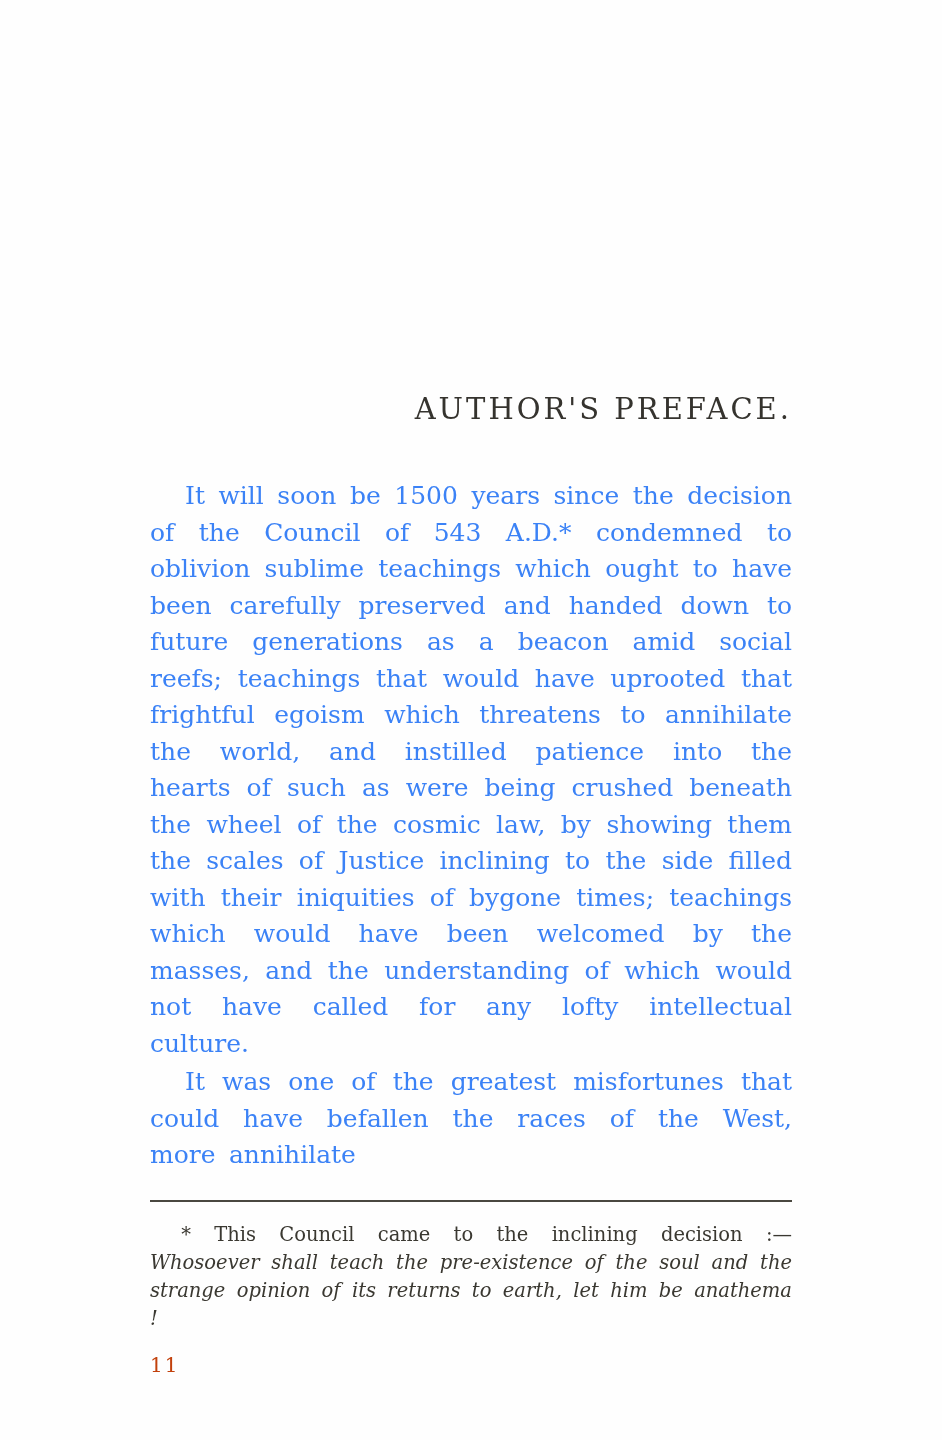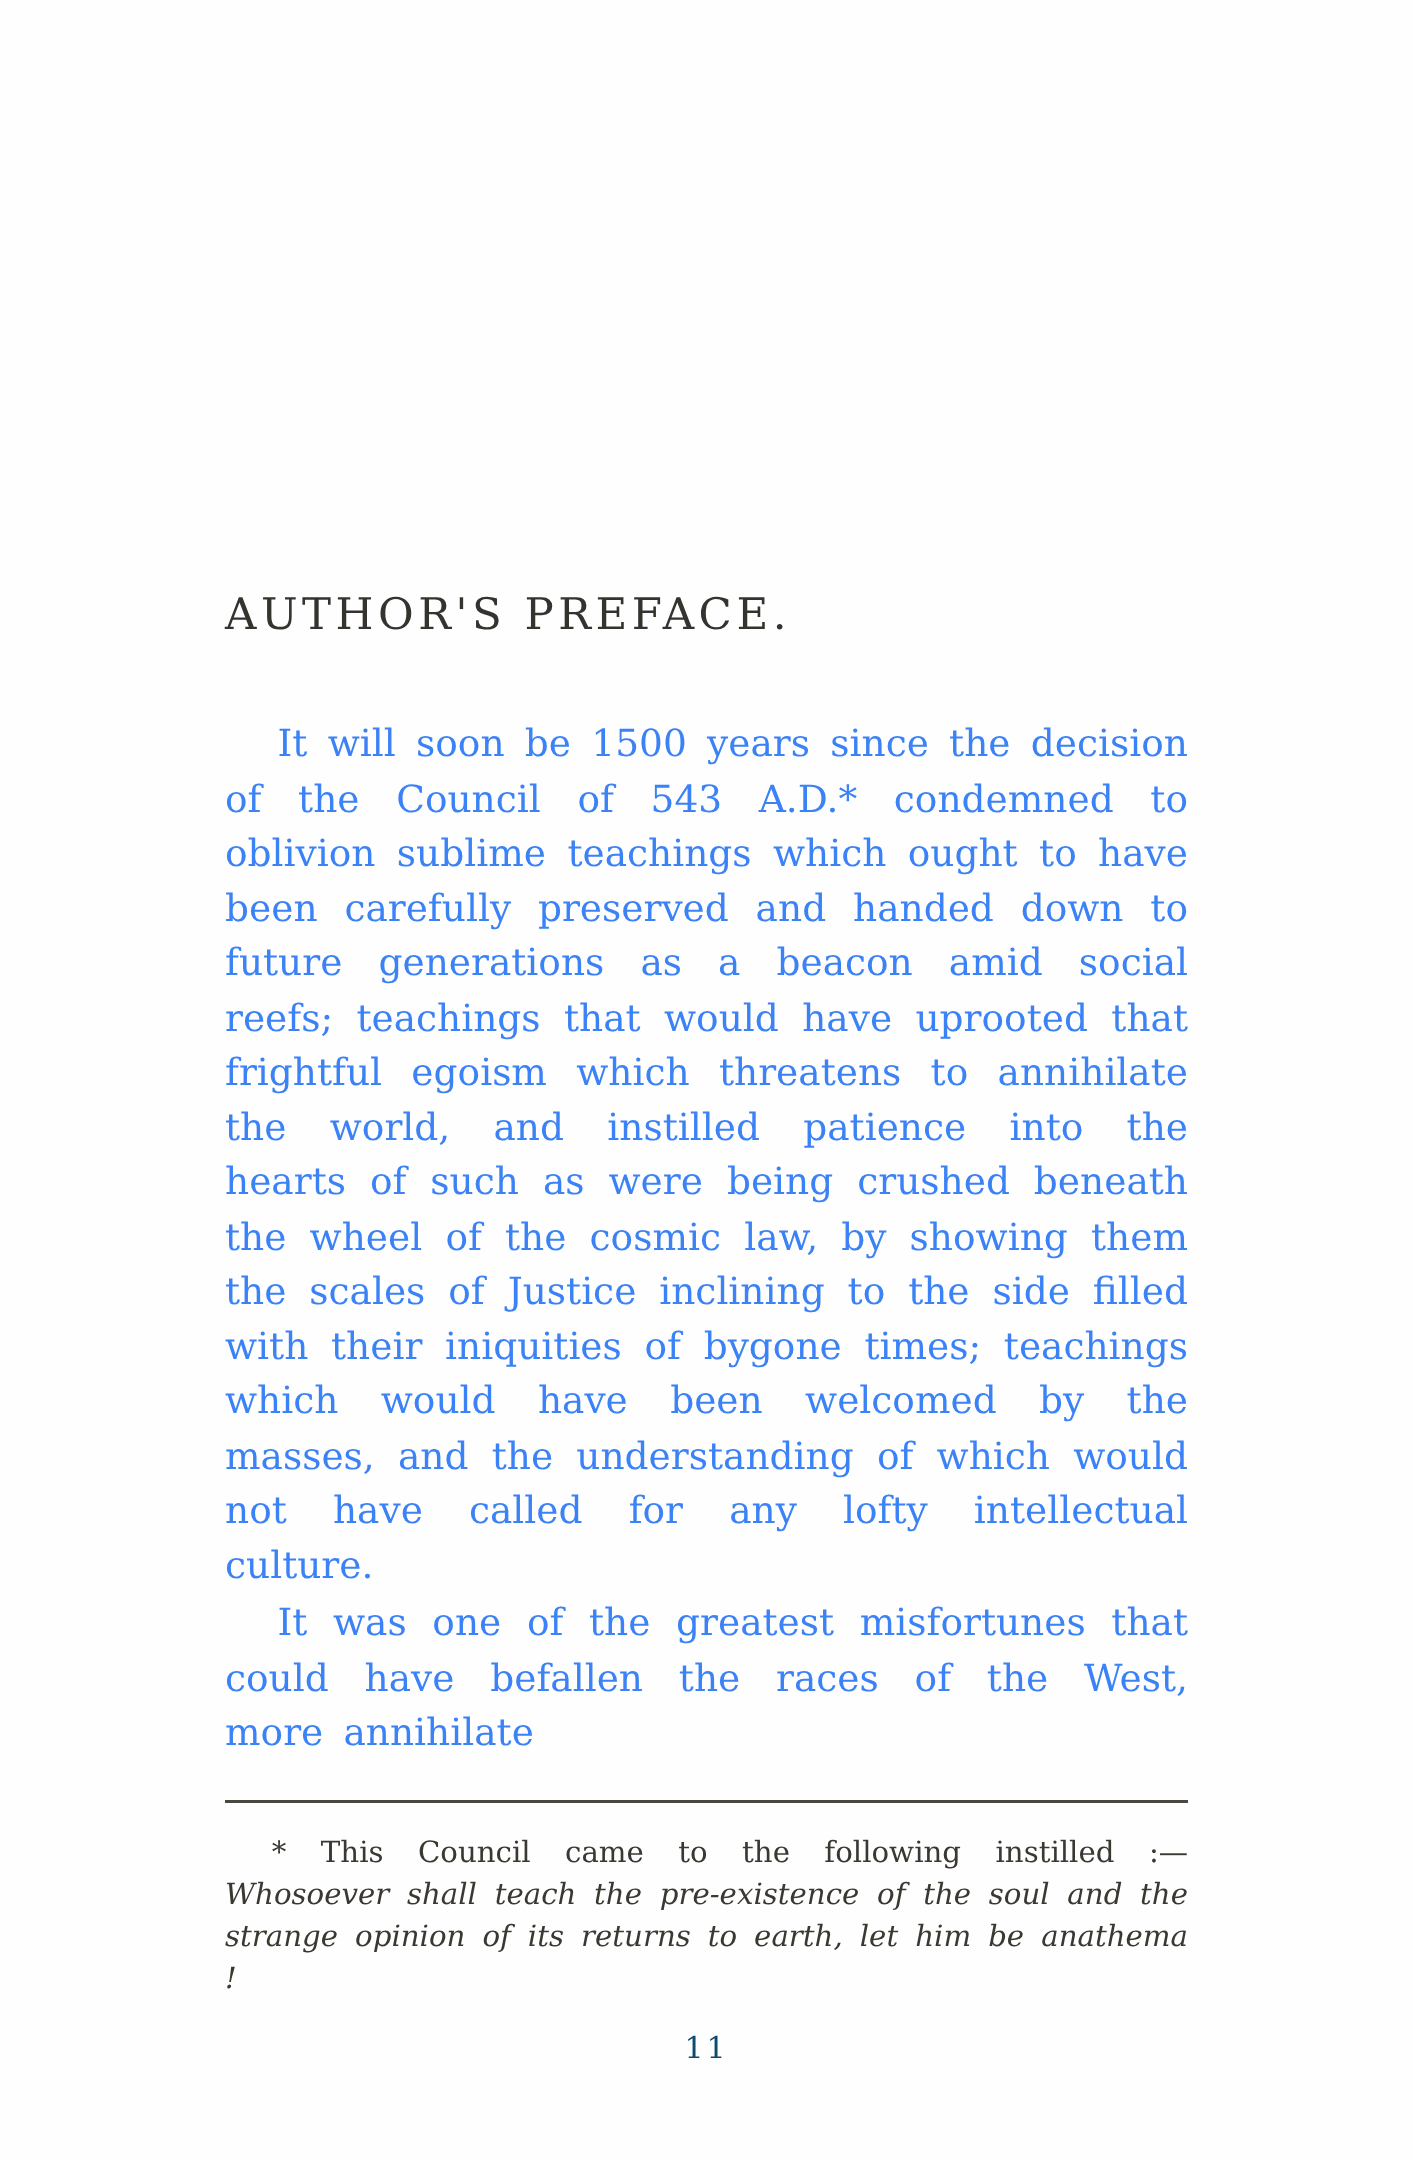--- a/index.html
+++ b/index.html
@@ -16,21 +16,21 @@
     font-family: "DejaVu Serif", "Liberation Serif", serif;
     overflow: hidden;
   }
   .text-block {
     position: absolute;
     left: 150px;
     top: 392px;
     width: 642px;
   }
   .page-title {
-    text-align: left;
+    text-align: right;
     font-size: 29px;
     letter-spacing: 3px;
     font-weight: normal;
     margin: 0 0 52px 0;
     color: #35332e;
   }
   .body-paragraph {
     font-size: 25px;
     line-height: 36.5px;
     text-align: justify;
@@ -56,40 +56,39 @@
     line-height: 28px;
     text-align: justify;
     text-indent: 1.6em;
     word-spacing: 0.18em;
     color: #3a3831;
   }
   .footnote em {
     font-style: italic;
   }
   .page-number {
-    text-align: center;
     font-size: 20px;
     letter-spacing: 2px;
     margin-top: 14px;
-    color: #0c4a6e;
+    color: #c2410c;
   }
 </style>
 </head>
 <body>
 
 <div class="scan-page">
   <div class="text-block">
 
     <h1 class="page-title">AUTHOR'S PREFACE.</h1>
 
     <p class="body-paragraph">It will soon be 1500 years since the decision of the Council of 543 A.D.* condemned to oblivion sublime teachings which ought to have been carefully preserved and handed down to future generations as a beacon amid social reefs; teachings that would have uprooted that frightful egoism which threatens to annihilate the world, and instilled patience into the hearts of such as were being crushed beneath the wheel of the cosmic law, by showing them the scales of Justice inclining to the side filled with their iniquities of bygone times; teachings which would have been welcomed by the masses, and the understanding of which would not have called for any lofty intellectual culture.</p>
 
     <p class="body-paragraph">It was one of the greatest misfortunes that could have befallen the races of the West, more annihilate</p>
 
     <div class="footnote-section">
       <hr class="footnote-rule">
-      <p class="footnote"><span>* </span><span>This Council came to the following instilled :—</span><em>Whosoever shall teach the pre-existence of the soul and the strange opinion of its returns to earth, let him be anathema !</em></p>
+      <p class="footnote"><span>* </span><span>This Council came to the inclining decision :—</span><em>Whosoever shall teach the pre-existence of the soul and the strange opinion of its returns to earth, let him be anathema !</em></p>
     </div>
 
     <div class="page-number">11</div>
 
   </div>
 </div>
 
 </body></html>

